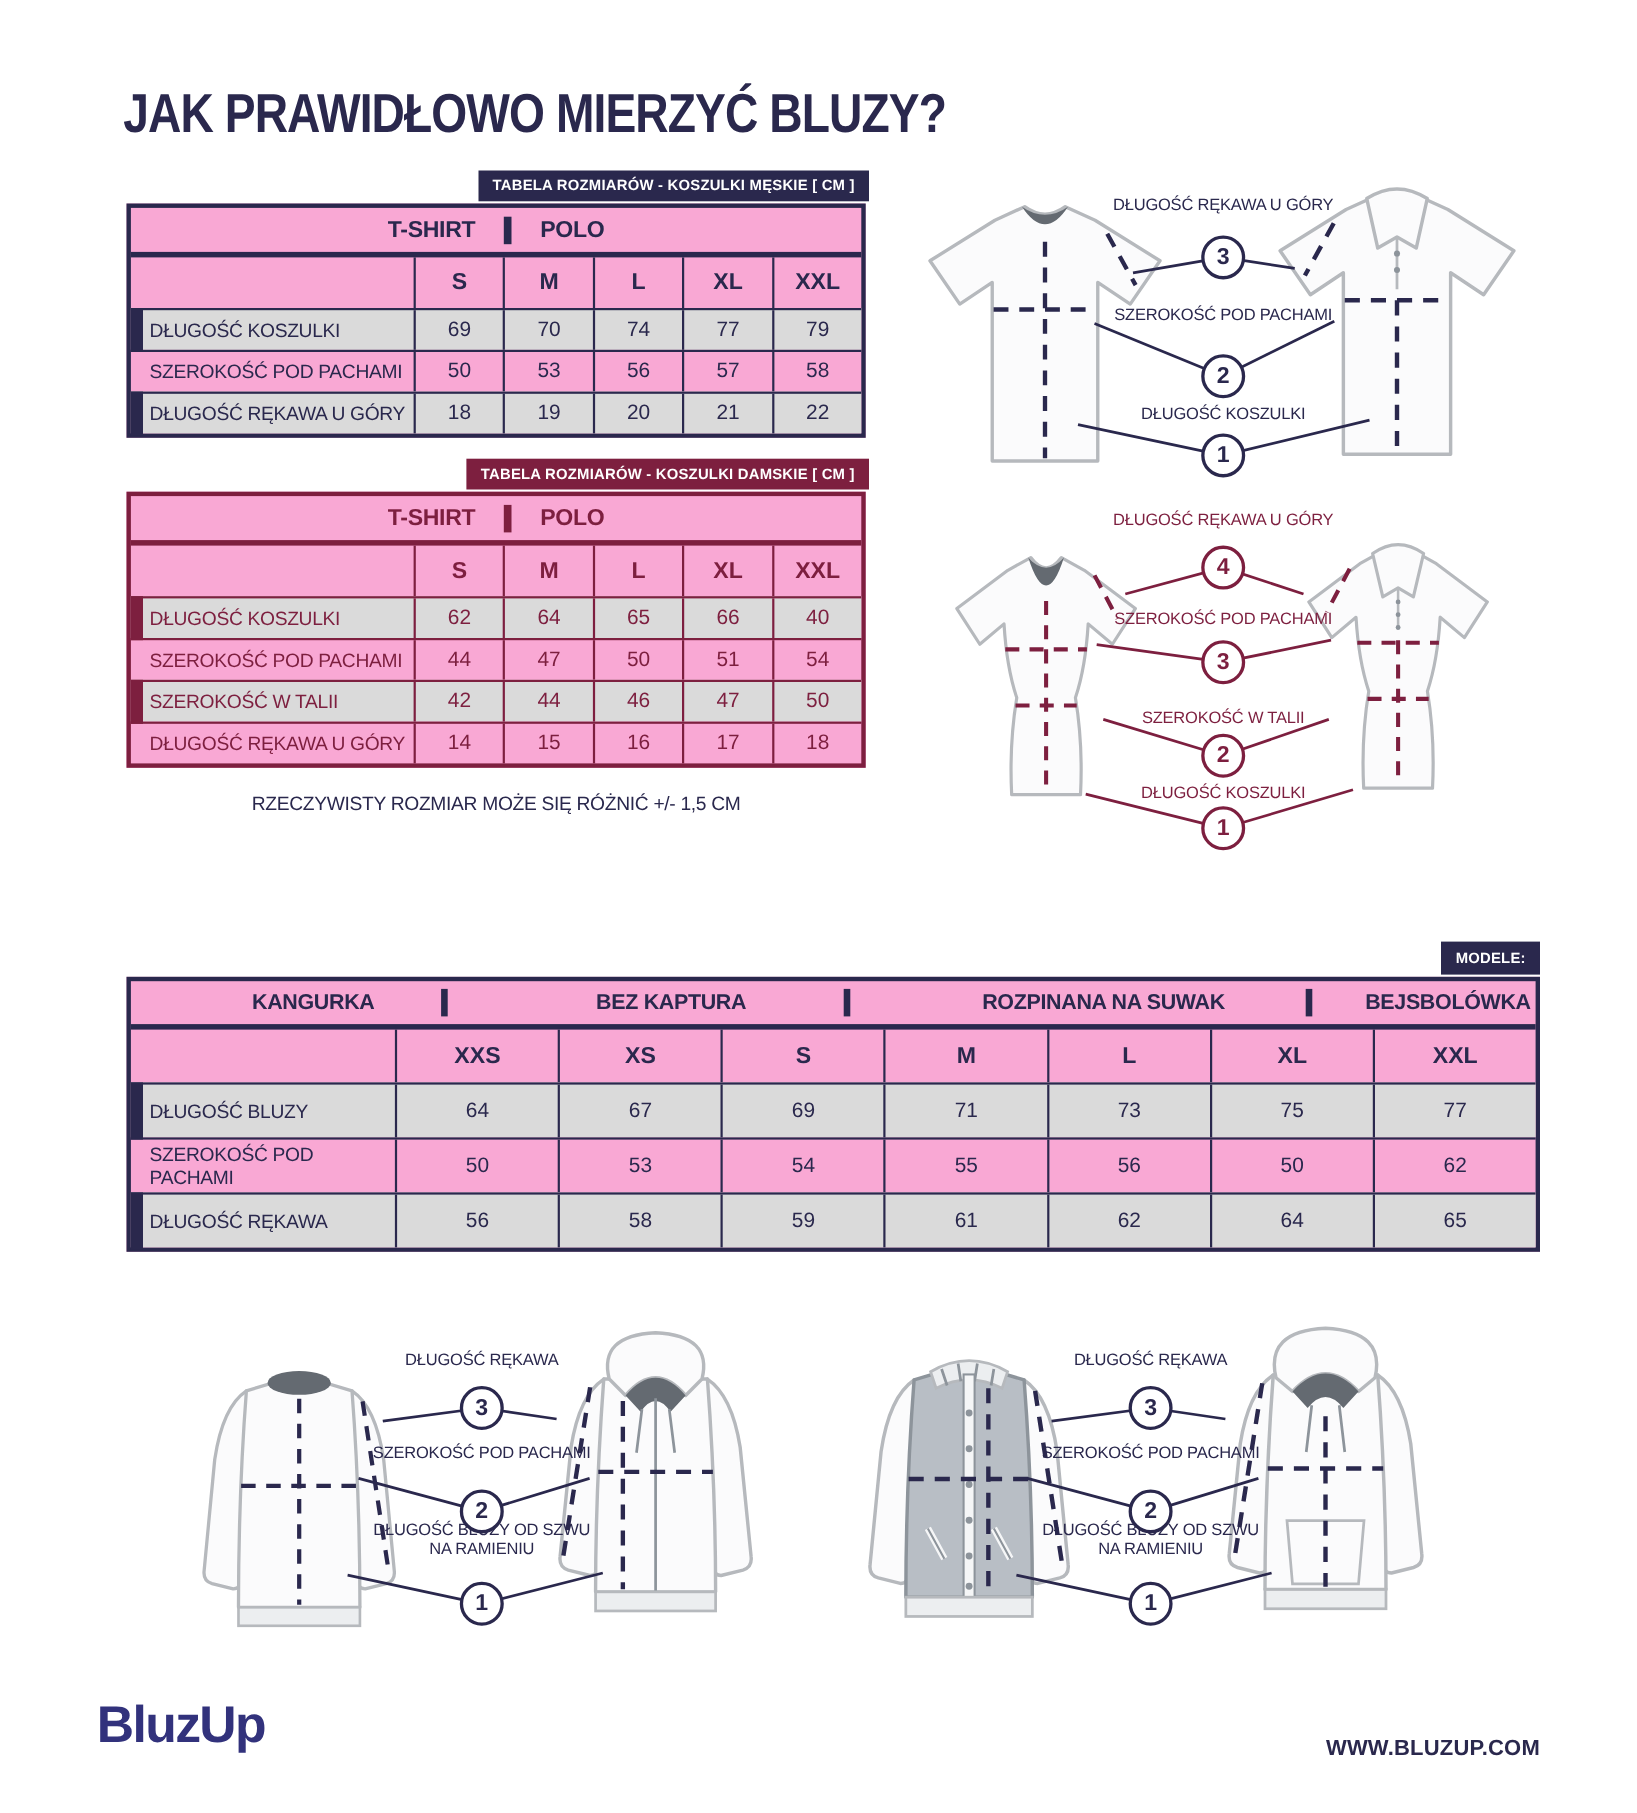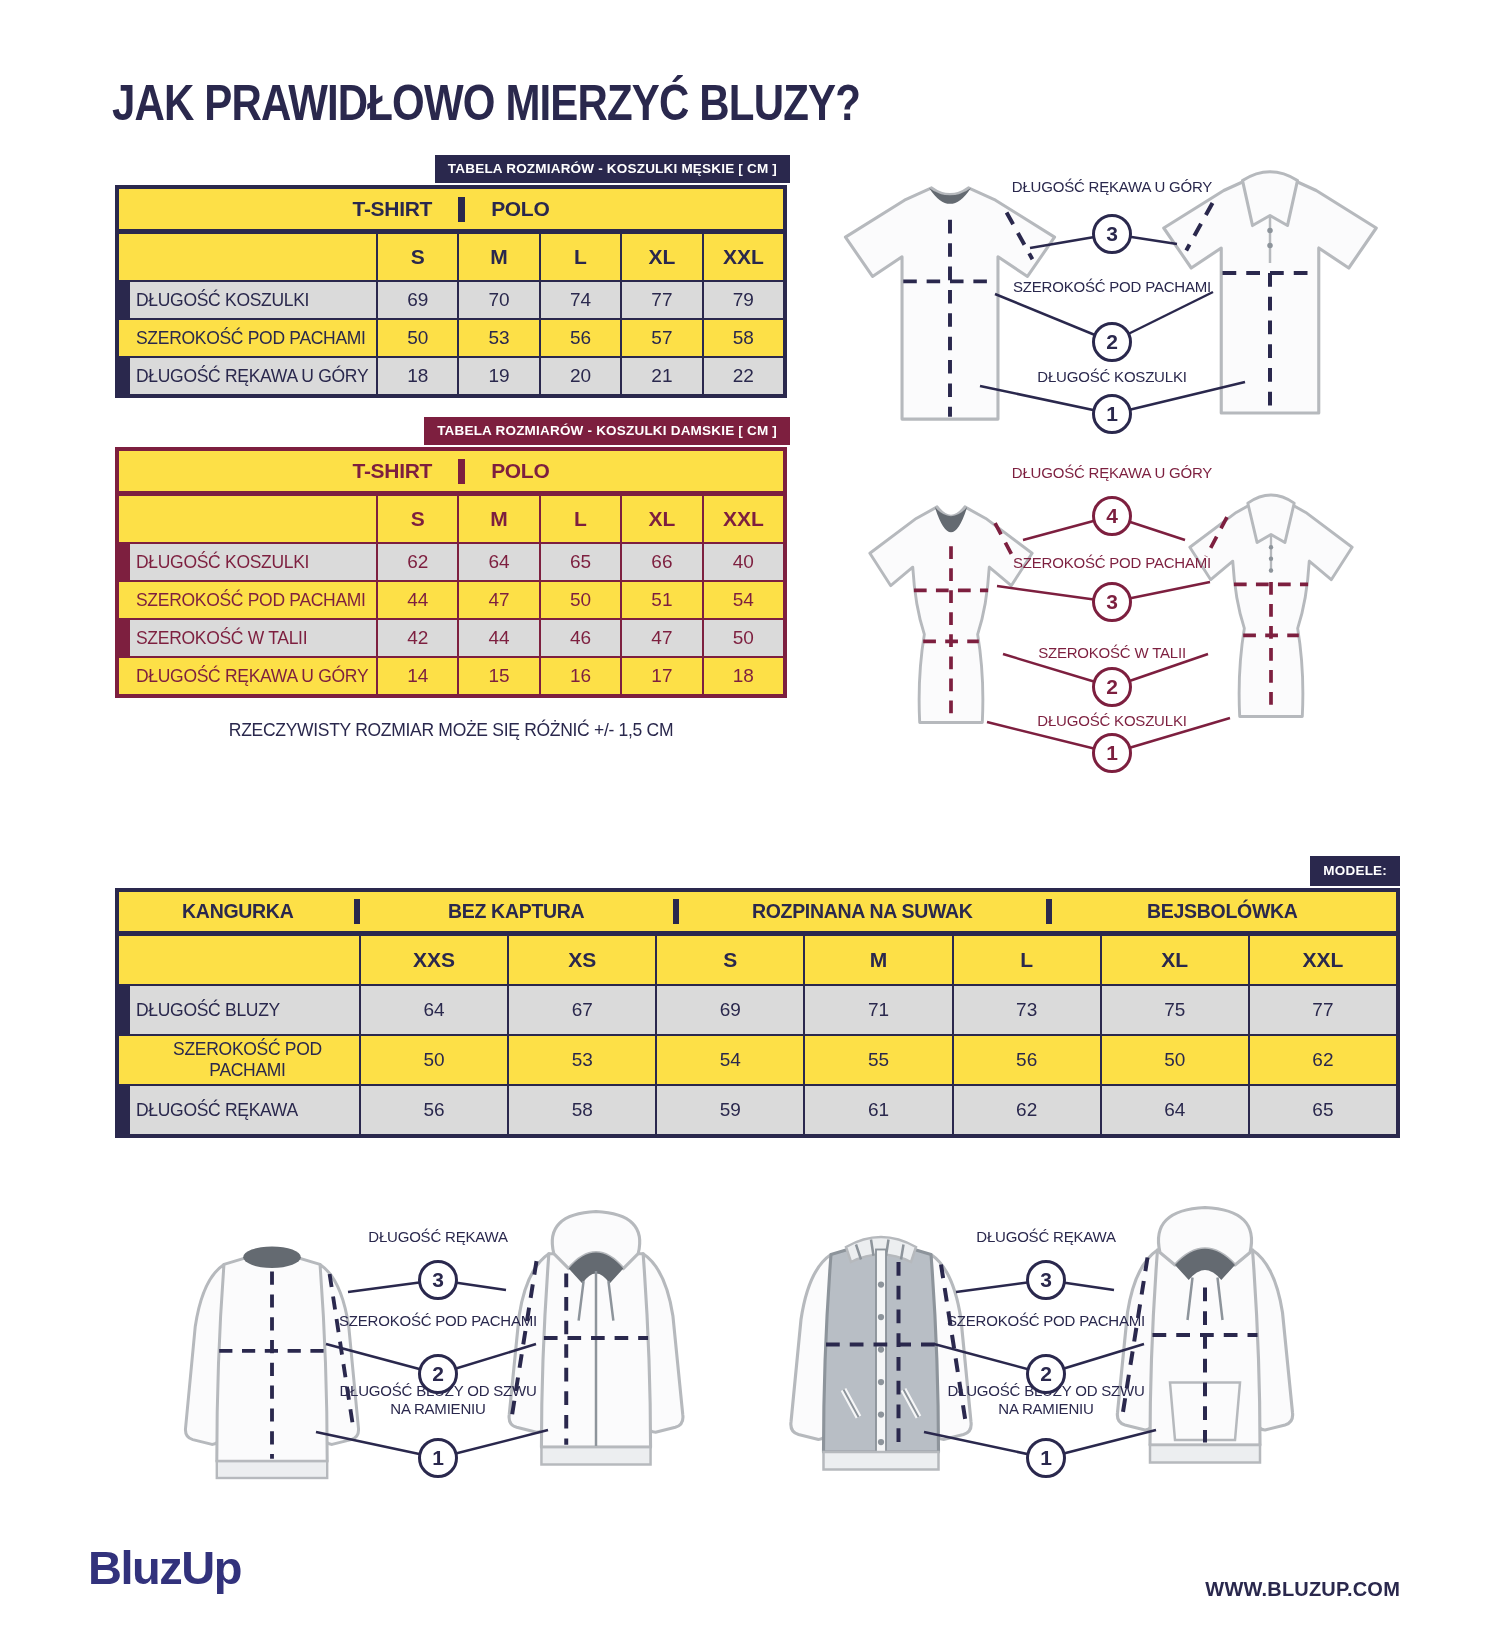--- a/index.html
+++ b/index.html
@@ -10,41 +10,41 @@
          white-space:nowrap;letter-spacing:-1px;transform:scaleX(.84);transform-origin:left center;}
 
   .badge{position:absolute;height:28px;line-height:28px;padding:0 13px;color:#fff;
          font-size:13.5px;font-weight:bold;letter-spacing:.2px;white-space:nowrap;}
   .bg-navy{background:#2a284d;}
   .bg-maroon{background:#7d1f3f;}
 
   .theme-navy{--c:#2a284d;}
   .theme-maroon{--c:#7d1f3f;}
 
-  .size-table{position:absolute;border:4px solid var(--c);background:#fde047;box-sizing:border-box;}
+  .size-table{position:absolute;border:4px solid var(--c);background:#f9a8d4;box-sizing:border-box;}
   .type-row{height:40px;display:flex;align-items:center;justify-content:center;
             border-bottom:5px solid var(--c);font-weight:bold;font-size:21px;color:var(--c);letter-spacing:-.3px;}
   .type-sep{width:7px;height:25px;background:var(--c);margin:0 26px;}
   .sizes-row,.data-row{display:flex;position:relative;box-sizing:border-box;}
   .sizes-row{height:46px;font-size:21px;font-weight:bold;}
   .data-row{height:38px;border-top:2px solid var(--c);font-size:17.5px;}
   .lbl{width:257px;flex:none;display:flex;align-items:center;padding-left:17px;box-sizing:border-box;
        color:var(--c);letter-spacing:-.3px;}
   .cell{flex:1;display:flex;align-items:center;justify-content:center;border-left:2px solid var(--c);
         color:var(--c);box-sizing:border-box;}
   .data-row .cell{font-size:19px;font-weight:400;}
   .data-row.shaded{background:#dadada;}
   .data-row.shaded::before{content:"";position:absolute;left:0;top:-2px;bottom:-2px;width:11px;background:var(--c);z-index:2;}
 
   .models .lbl{width:240px;}
   .models .sizes-row{height:48px;}
-  .models .data-row{height:50px;text-align:center;}
+  .models .data-row{height:50px;}
   .cat-row{height:44px;display:flex;border-bottom:5px solid var(--c);box-sizing:border-box;}
   .cat-cell{display:flex;align-items:center;justify-content:center;font-weight:bold;font-size:19.5px;
-            color:var(--c);position:relative;letter-spacing:-.3px;}
+            color:var(--c);position:relative;letter-spacing:-.3px;padding-left:47px;}
   .cat-cell:not(:last-child)::after{content:"";position:absolute;right:-3px;top:7px;bottom:7px;width:6px;background:var(--c);}
 
   .note{position:absolute;text-align:center;font-size:17.5px;color:#2a284d;letter-spacing:-.3px;}
 
   .diagram{position:absolute;}
   .connectors{position:absolute;inset:0;z-index:1;}
   .connectors line{stroke:var(--c);stroke-width:2.5;}
   .m-label{position:absolute;width:210px;text-align:center;font-size:15px;line-height:1.18;
            color:var(--c);font-weight:500;letter-spacing:-.2px;z-index:2;}
   .m-circle{position:absolute;width:40px;height:40px;border:3.5px solid var(--c);border-radius:50%;

